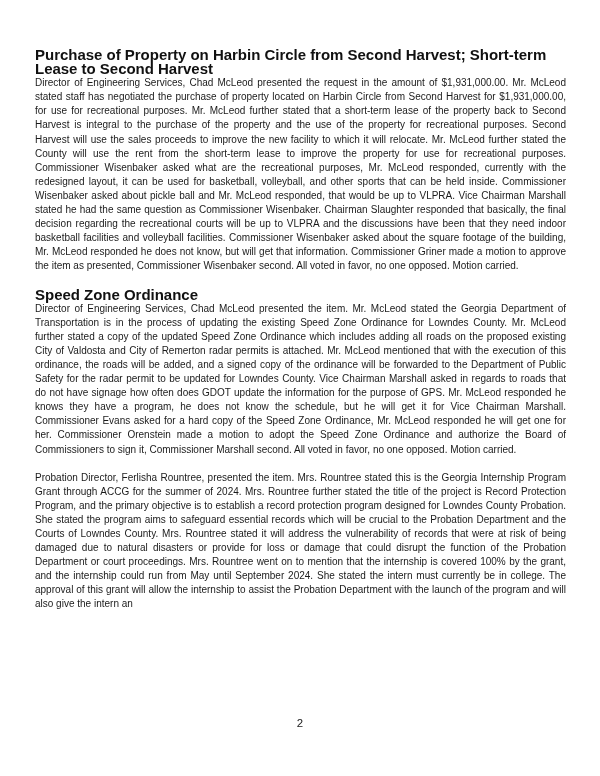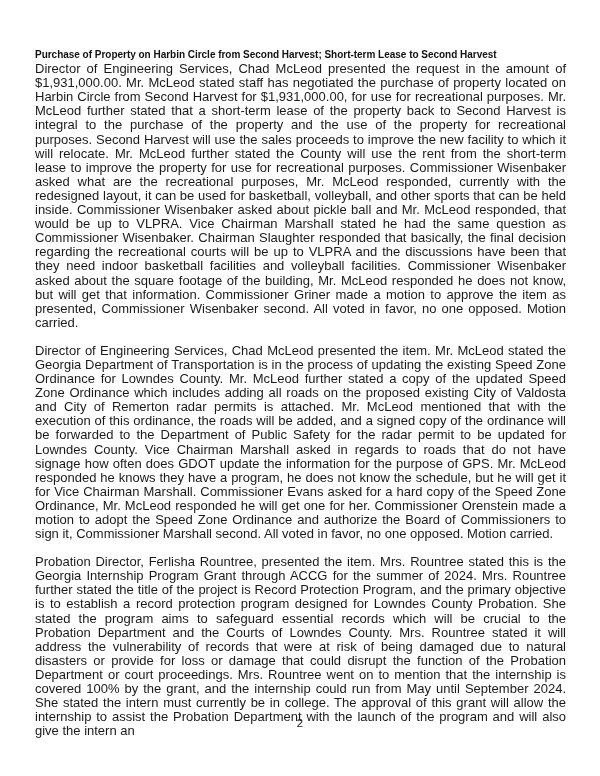--- a/index.html
+++ b/index.html
@@ -27,30 +27,30 @@
     top: 48px;
     width: 531px;
   }
   .section {
     margin-bottom: 14px;
   }
   .section:last-of-type {
     margin-bottom: 0;
   }
   .heading {
-    font-size: 10px;
+    font-size: 15px;
     font-weight: bold;
     line-height: 14.1px;
     text-align: left;
     letter-spacing: -0.02px;
     color: #111111;
     margin: 0;
   }
   .body-text {
-    font-size: 13px;
+    font-size: 10px;
     font-weight: normal;
     line-height: 14.1px;
     text-align: justify;
     text-justify: inter-word;
     color: #1a1a1a;
     margin: 0;
     hyphens: none;
   }
   .page-number {
     position: absolute;
@@ -68,20 +68,21 @@
 
 <div class="page">
   <div class="content">
 
     <div class="section">
       <p class="heading">Purchase of Property on Harbin Circle from Second Harvest; Short-term Lease to Second Harvest</p>
       <p class="body-text">Director of Engineering Services, Chad McLeod presented the request in the amount of $1,931,000.00. Mr. McLeod stated staff has negotiated the purchase of property located on Harbin Circle from Second Harvest for $1,931,000.00, for use for recreational purposes. Mr. McLeod further stated that a short-term lease of the property back to Second Harvest is integral to the purchase of the property and the use of the property for recreational purposes. Second Harvest will use the sales proceeds to improve the new facility to which it will relocate. Mr. McLeod further stated the County will use the rent from the short-term lease to improve the property for use for recreational purposes. Commissioner Wisenbaker asked what are the recreational purposes, Mr. McLeod responded, currently with the redesigned layout, it can be used for basketball, volleyball, and other sports that can be held inside. Commissioner Wisenbaker asked about pickle ball and Mr. McLeod responded, that would be up to VLPRA. Vice Chairman Marshall stated he had the same question as Commissioner Wisenbaker. Chairman Slaughter responded that basically, the final decision regarding the recreational courts will be up to VLPRA and the discussions have been that they need indoor basketball facilities and volleyball facilities. Commissioner Wisenbaker asked about the square footage of the building, Mr. McLeod responded he does not know, but will get that information. Commissioner Griner made a motion to approve the item as presented, Commissioner Wisenbaker second. All voted in favor, no one opposed. Motion carried.</p>
     </div>
 
     <div class="section">
+      <p class="heading">Speed Zone Ordinance</p>
       <p class="body-text">Director of Engineering Services, Chad McLeod presented the item. Mr. McLeod stated the Georgia Department of Transportation is in the process of updating the existing Speed Zone Ordinance for Lowndes County. Mr. McLeod further stated a copy of the updated Speed Zone Ordinance which includes adding all roads on the proposed existing City of Valdosta and City of Remerton radar permits is attached. Mr. McLeod mentioned that with the execution of this ordinance, the roads will be added, and a signed copy of the ordinance will be forwarded to the Department of Public Safety for the radar permit to be updated for Lowndes County. Vice Chairman Marshall asked in regards to roads that do not have signage how often does GDOT update the information for the purpose of GPS. Mr. McLeod responded he knows they have a program, he does not know the schedule, but he will get it for Vice Chairman Marshall. Commissioner Evans asked for a hard copy of the Speed Zone Ordinance, Mr. McLeod responded he will get one for her. Commissioner Orenstein made a motion to adopt the Speed Zone Ordinance and authorize the Board of Commissioners to sign it, Commissioner Marshall second. All voted in favor, no one opposed. Motion carried.</p>
     </div>
 
     <div class="section">
       <p class="body-text">Probation Director, Ferlisha Rountree, presented the item. Mrs. Rountree stated this is the Georgia Internship Program Grant through ACCG for the summer of 2024. Mrs. Rountree further stated the title of the project is Record Protection Program, and the primary objective is to establish a record protection program designed for Lowndes County Probation. She stated the program aims to safeguard essential records which will be crucial to the Probation Department and the Courts of Lowndes County. Mrs. Rountree stated it will address the vulnerability of records that were at risk of being damaged due to natural disasters or provide for loss or damage that could disrupt the function of the Probation Department or court proceedings. Mrs. Rountree went on to mention that the internship is covered 100% by the grant, and the internship could run from May until September 2024. She stated the intern must currently be in college. The approval of this grant will allow the internship to assist the Probation Department with the launch of the program and will also give the intern an</p>
     </div>
 
   </div>
 
   <div class="page-number">2</div>

